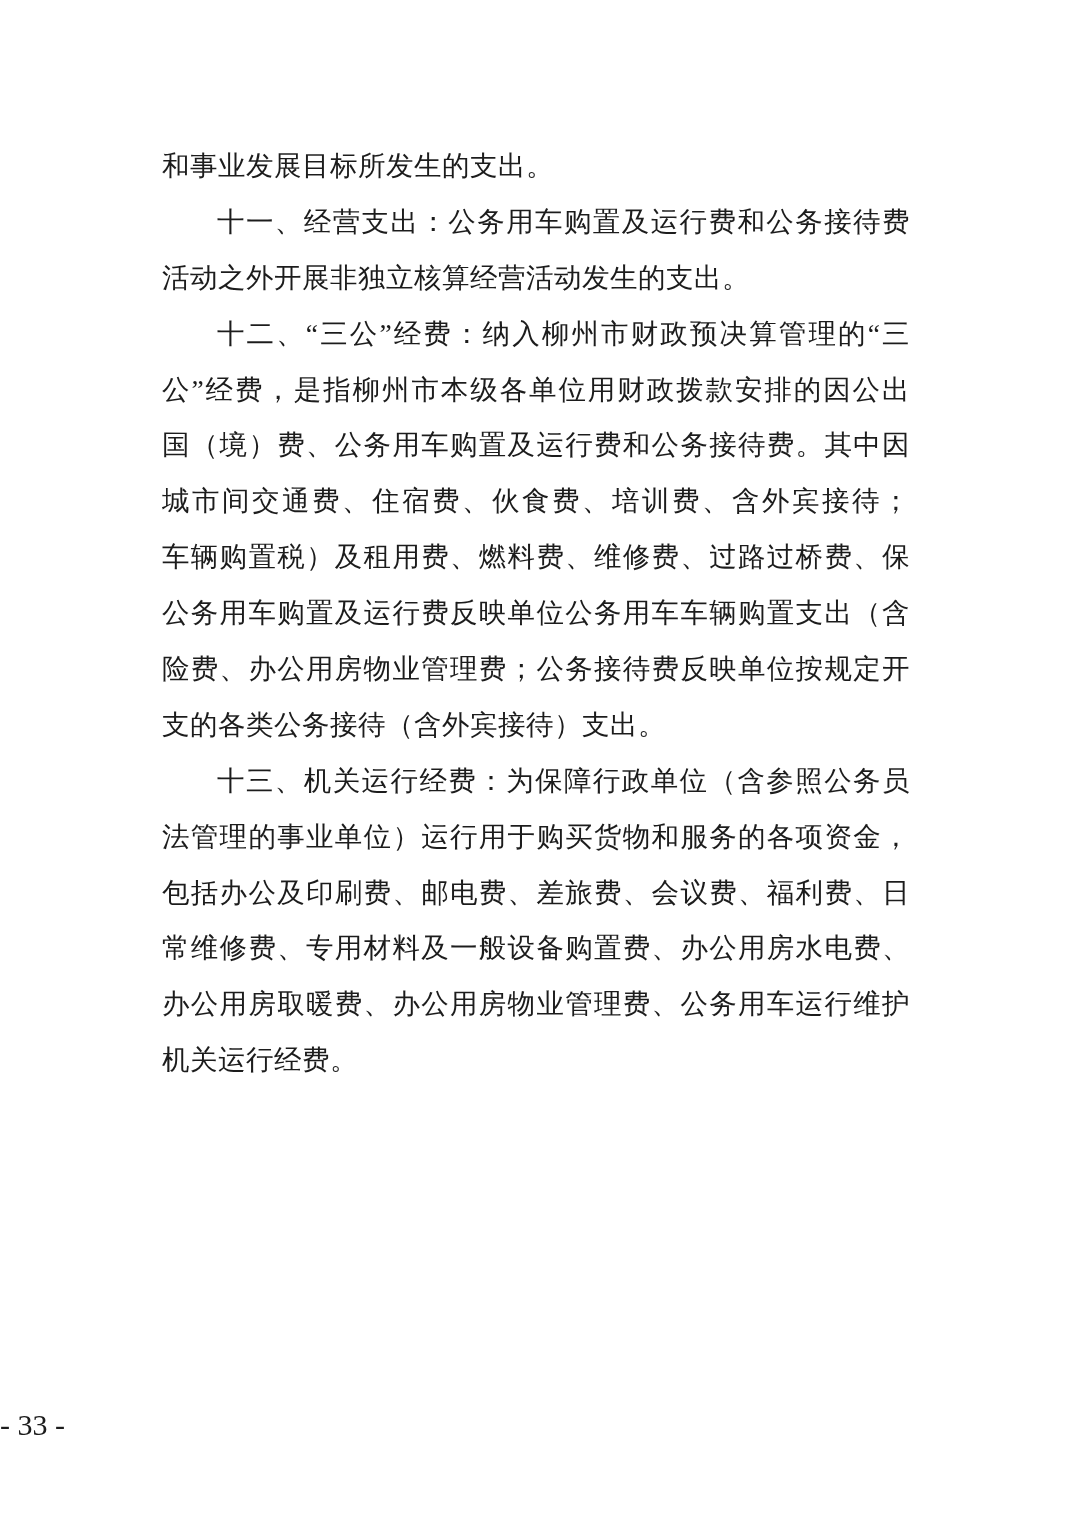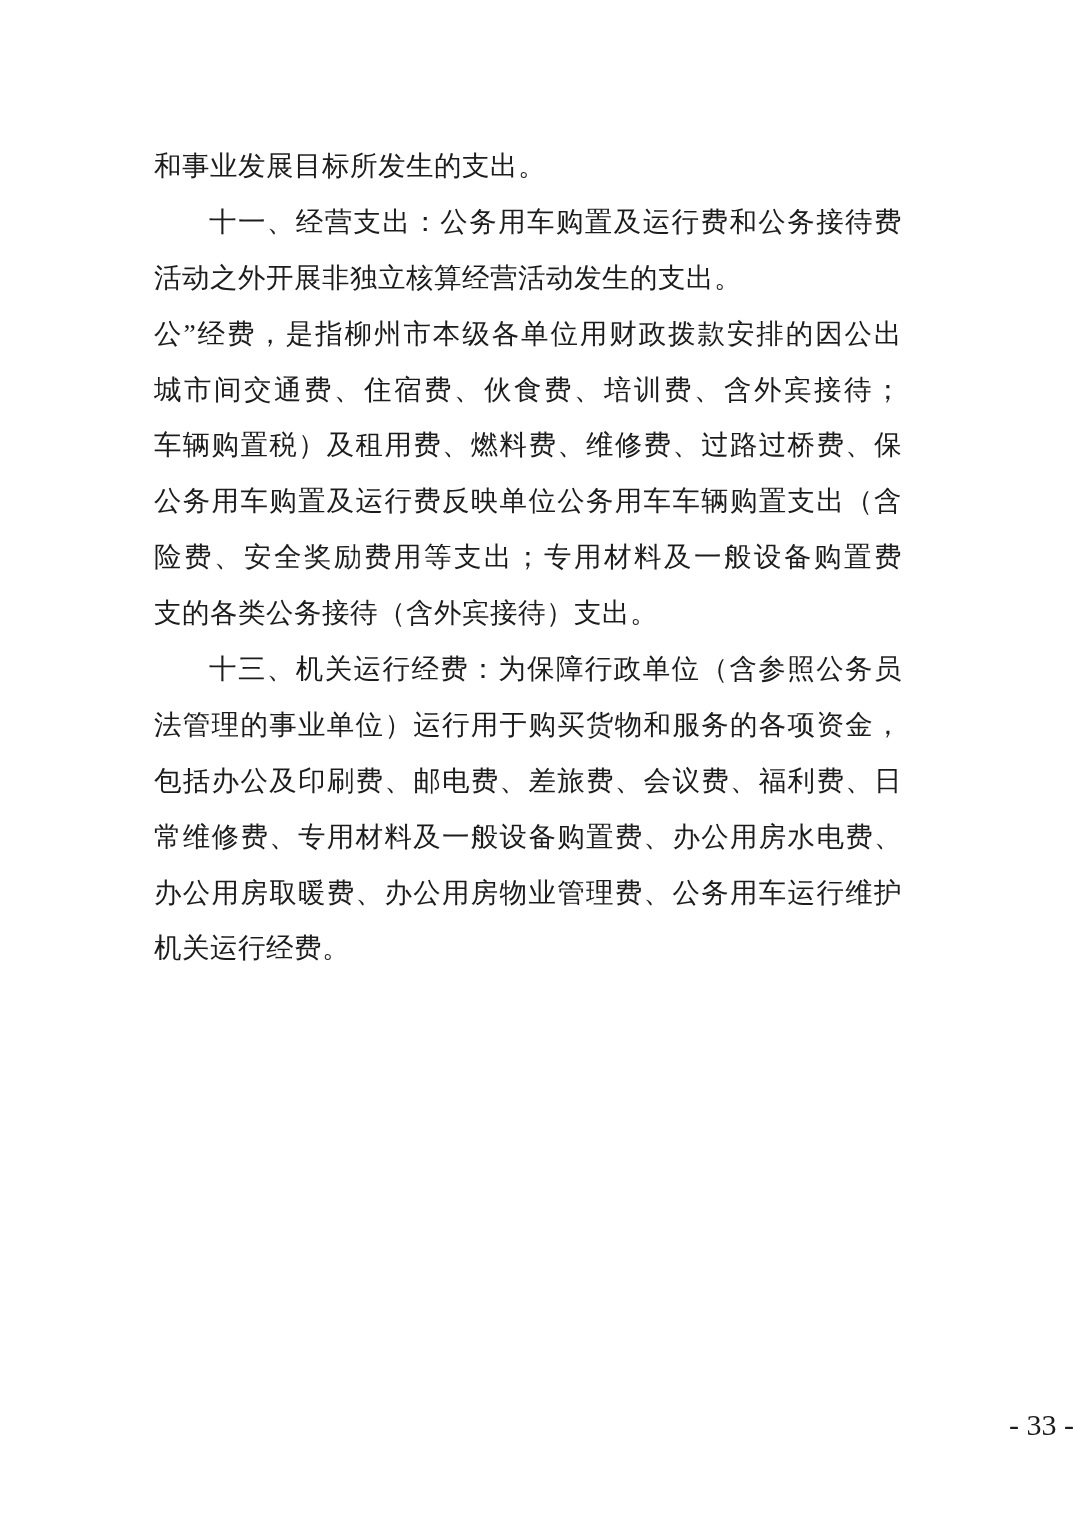--- a/index.html
+++ b/index.html
@@ -11,21 +11,21 @@
     position: relative;
     width: 1074px;
     height: 1520px;
     background: #ffffff;
     margin: 0 auto;
     overflow: hidden;
     font-family: "Liberation Serif", "DejaVu Serif", serif;
   }
   .content {
     position: absolute;
-    left: 154px;
+    left: 162px;
     top: 138px;
     width: 748px;
   }
   .line {
     font-size: 27.5px;
     line-height: 55.9px;
     height: 55.9px;
     color: #1c1c1c;
     text-align: justify;
     text-align-last: justify;
@@ -38,42 +38,44 @@
   }
   .line.para-end {
     text-align: left;
     text-align-last: left;
   }
   .footer {
     position: absolute;
     left: 0;
     top: 1406px;
     width: 100%;
-    text-align: right;
+    text-align: left;
   }
   .page-number {
     font-size: 30px;
     line-height: 38px;
     color: #1c1c1c;
     font-family: "Liberation Serif", "DejaVu Serif", serif;
   }
 </style>
 </head>
 <body>
 
 <div class="page">
   <div class="content">
       <div class="line para-end">和事业发展目标所发生的支出。</div>
       <div class="line indent">十一、经营支出：公务用车购置及运行费和公务接待费</div>
       <div class="line para-end">活动之外开展非独立核算经营活动发生的支出。</div>
+      <div class="line indent">十二、“三公”经费：纳入柳州市财政预决算管理的“三</div>
       <div class="line">公”经费，是指柳州市本级各单位用财政拨款安排的因公出</div>
+      <div class="line">国（境）费、公务用车购置及运行费和公务接待费。其中因</div>
       <div class="line">城市间交通费、住宿费、伙食费、培训费、含外宾接待；</div>
       <div class="line">车辆购置税）及租用费、燃料费、维修费、过路过桥费、保</div>
       <div class="line">公务用车购置及运行费反映单位公务用车车辆购置支出（含</div>
-      <div class="line">险费、安全奖励费用等支出；专用材料及一般设备购置费</div>
+      <div class="line">险费、办公用房物业管理费；公务接待费反映单位按规定开</div>
       <div class="line para-end">支的各类公务接待（含外宾接待）支出。</div>
       <div class="line indent">十三、机关运行经费：为保障行政单位（含参照公务员</div>
       <div class="line">法管理的事业单位）运行用于购买货物和服务的各项资金，</div>
       <div class="line">包括办公及印刷费、邮电费、差旅费、会议费、福利费、日</div>
       <div class="line">常维修费、专用材料及一般设备购置费、办公用房水电费、</div>
       <div class="line">办公用房取暖费、办公用房物业管理费、公务用车运行维护</div>
       <div class="line para-end">机关运行经费。</div>
     </div>
   <div class="footer">
     <span class="page-number">- 33 -</span>

